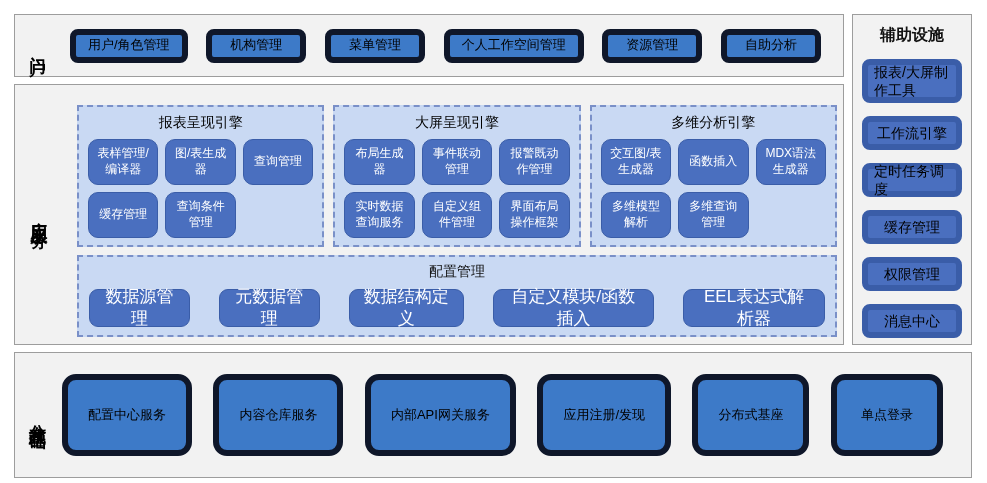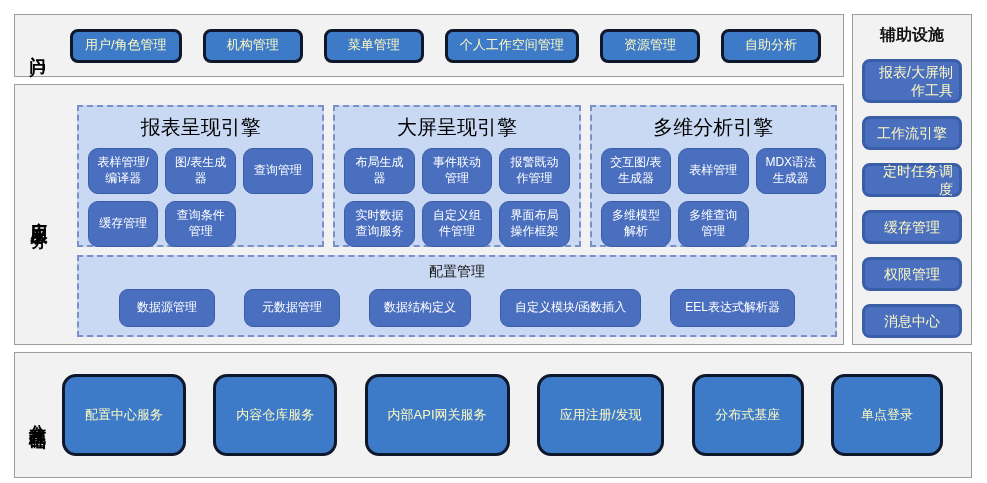--- a/index.html
+++ b/index.html
@@ -20,28 +20,28 @@
     text-orientation: upright;
     font-weight: bold;
     font-size: 17px;
     letter-spacing: 3px;
     color: #000;
     line-height: 1;
   }
   
   .btn {
     background: #3d7ac8;
-    border: 3px solid #0f172a;
+    border: 6px solid #0f172a;
     border-radius: 8px;
-    color: #fef9c3;
+    color: #000000;
     font-size: 13px;
     display: flex;
     align-items: center;
     justify-content: center;
-    text-align: right;
+    text-align: left;
     line-height: 1.3;
     padding: 0 12px;
   }
   
   #portal { left: 14px; top: 14px; width: 830px; height: 63px; display: flex; align-items: center; }
   #portal .vlabel { margin-left: 14px; }
   #portal .row {
     flex: 1; display: flex; justify-content: space-between; align-items: center;
     padding: 0 22px 0 24px; gap: 14px;
   }
@@ -50,42 +50,42 @@
   #app { left: 14px; top: 84px; width: 830px; height: 261px; display: flex; }
   #app .label-col { width: 48px; display: flex; align-items: center; justify-content: center; }
   #app .content { flex: 1; padding: 20px 6px 0 14px; }
   .engines-row { display: flex; gap: 9px; }
   .engine {
     flex: 1; height: 142px;
     background: #c9d9f3;
     border: 2px dashed #7a90c8;
     padding: 5px 9px 0 9px;
   }
-  .engine-title { text-align: center; font-size: 20px; color: #000; margin: 2px 0 7px 0; }
+  .engine-title { text-align: center; font-size: 14px; color: #000; margin: 2px 0 7px 0; }
   .engine-grid { display: grid; grid-template-columns: repeat(3, 1fr); grid-template-rows: 46px 46px; gap: 7px; }
   .ibtn {
     background: #4a6fbf;
     border: 1px solid #3a5da8;
     border-radius: 10px;
     color: #fff;
     font-size: 12px;
     line-height: 1.3;
     display: flex; align-items: center; justify-content: center;
     text-align: center;
     padding: 8px 8px;
   }
   .config {
     margin-top: 8px; height: 82px;
     background: #c9d9f3;
     border: 2px dashed #7a90c8;
     padding: 4px 10px 0 10px;
   }
   .config-title { text-align: center; font-size: 14px; margin: 2px 0 8px 0; }
   .config-row { display: flex; justify-content: center; gap: 29px; }
-  .config-row .ibtn { height: 38px; min-width: 96px; font-size: 12px; padding: 16px 14px; border-radius: 9px; }
+  .config-row .ibtn { height: 38px; min-width: 96px; font-size: 17px; padding: 16px 14px; border-radius: 9px; }
   
   #aux {
     left: 852px; top: 14px; width: 120px; height: 331px;
     display: flex; flex-direction: column; align-items: center;
     padding: 8px 9px 0 9px; gap: 13px;
   }
   #aux .aux-title { font-size: 16px; font-weight: bold; margin-top: 2px; font-family: Liberation Mono, monospace; }
   #aux .btn { width: 100%; height: 34px; font-size: 14px; padding: 0 6px; background: #4a6fbf; border-color: #3a5da8; }
   #aux .btn.tall { height: 44px; }
   
@@ -139,21 +139,21 @@
           <div class="ibtn">实时数据查询服务</div>
           <div class="ibtn">自定义组件管理</div>
           <div class="ibtn">界面布局操作框架</div>
         </div>
       </div>
 
       <div class="engine">
         <div class="engine-title">多维分析引擎</div>
         <div class="engine-grid">
           <div class="ibtn">交互图/表生成器</div>
-          <div class="ibtn">表样管理</div>
+          <div class="ibtn">函数插入</div>
           <div class="ibtn">MDX语法生成器</div>
           <div class="ibtn">多维模型解析</div>
           <div class="ibtn">多维查询管理</div>
         </div>
       </div>
 
     </div>
 
     <div class="config">
       <div class="config-title">配置管理</div>

